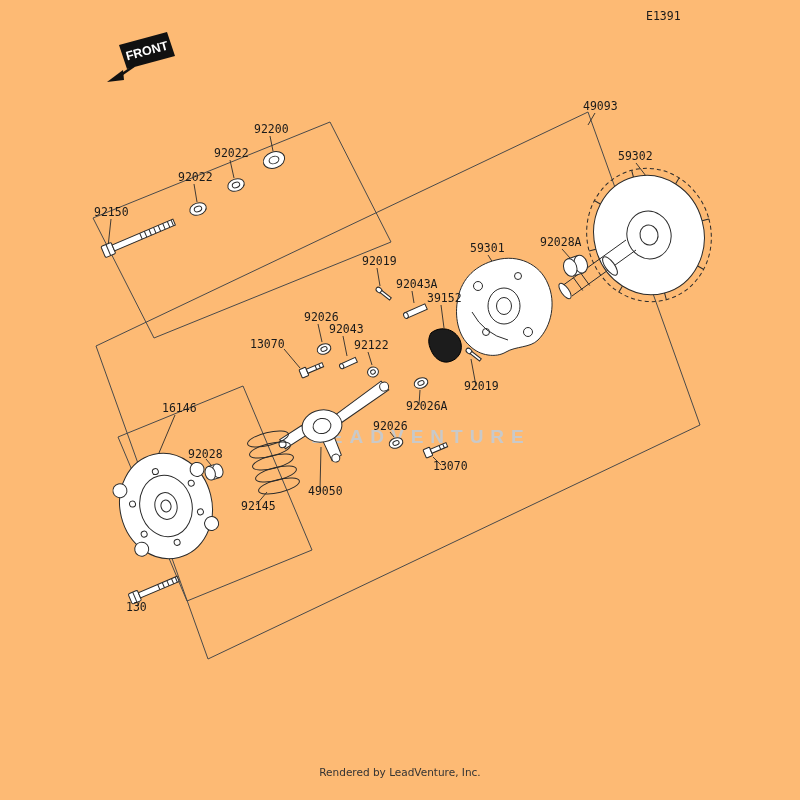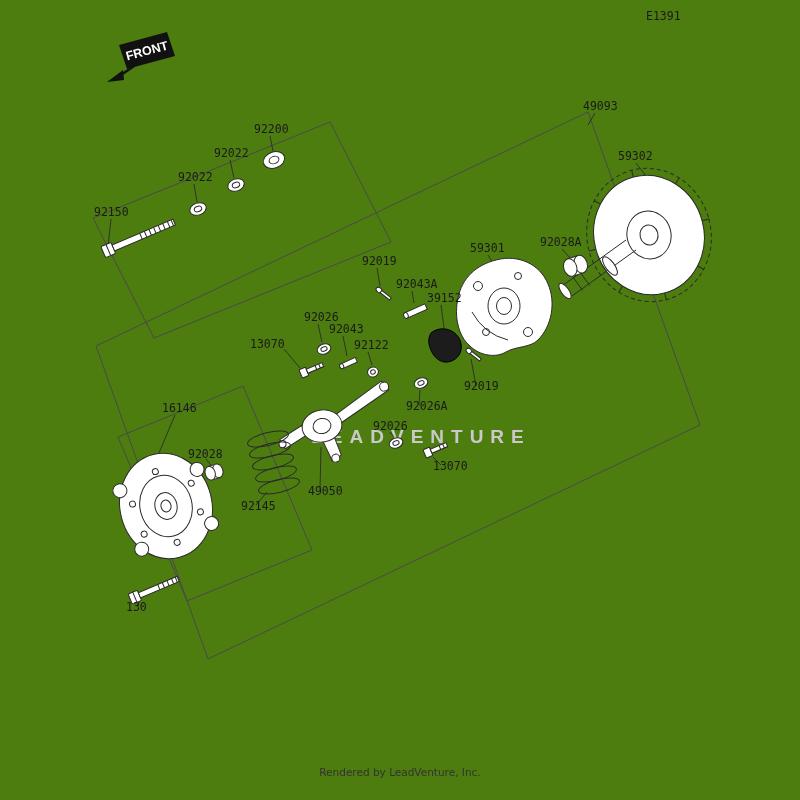--- a/index.html
+++ b/index.html
@@ -1,16 +1,16 @@
 <!DOCTYPE html>
 <html><head>
 <meta charset="utf-8">
 <style>
   html,body{margin:0;padding:0;background:#ffffff;}
-  .stage{position:relative;width:800px;height:800px;background:#4d7c0f;overflow:hidden;
+  .stage{position:relative;width:800px;height:800px;background:#fdba74;overflow:hidden;
          font-family:"DejaVu Sans", "Liberation Sans", sans-serif;}
   svg{display:block}
   .callout{font-family:"DejaVu Sans Mono", "Liberation Mono", monospace;font-size:11.5px;fill:#1a1a1a;}
   .diagram-code{font-family:"DejaVu Sans Mono", "Liberation Mono", monospace;font-size:11.5px;fill:#1a1a1a;}
   .watermark{font-family:"Liberation Sans", sans-serif;font-size:19px;font-weight:600;
              letter-spacing:7px;fill:#c9c9c9;}
   .footer-text{font-family:"DejaVu Sans", "Liberation Sans", sans-serif;font-size:10.5px;fill:#333;}
   .front-text{font-family:"Liberation Sans", sans-serif;font-size:12.5px;font-weight:bold;fill:#ffffff;}
   .art{stroke:#2b2b2b;stroke-width:1;fill:none;}
   .art-white{stroke:#2b2b2b;stroke-width:1;fill:#ffffff;}

